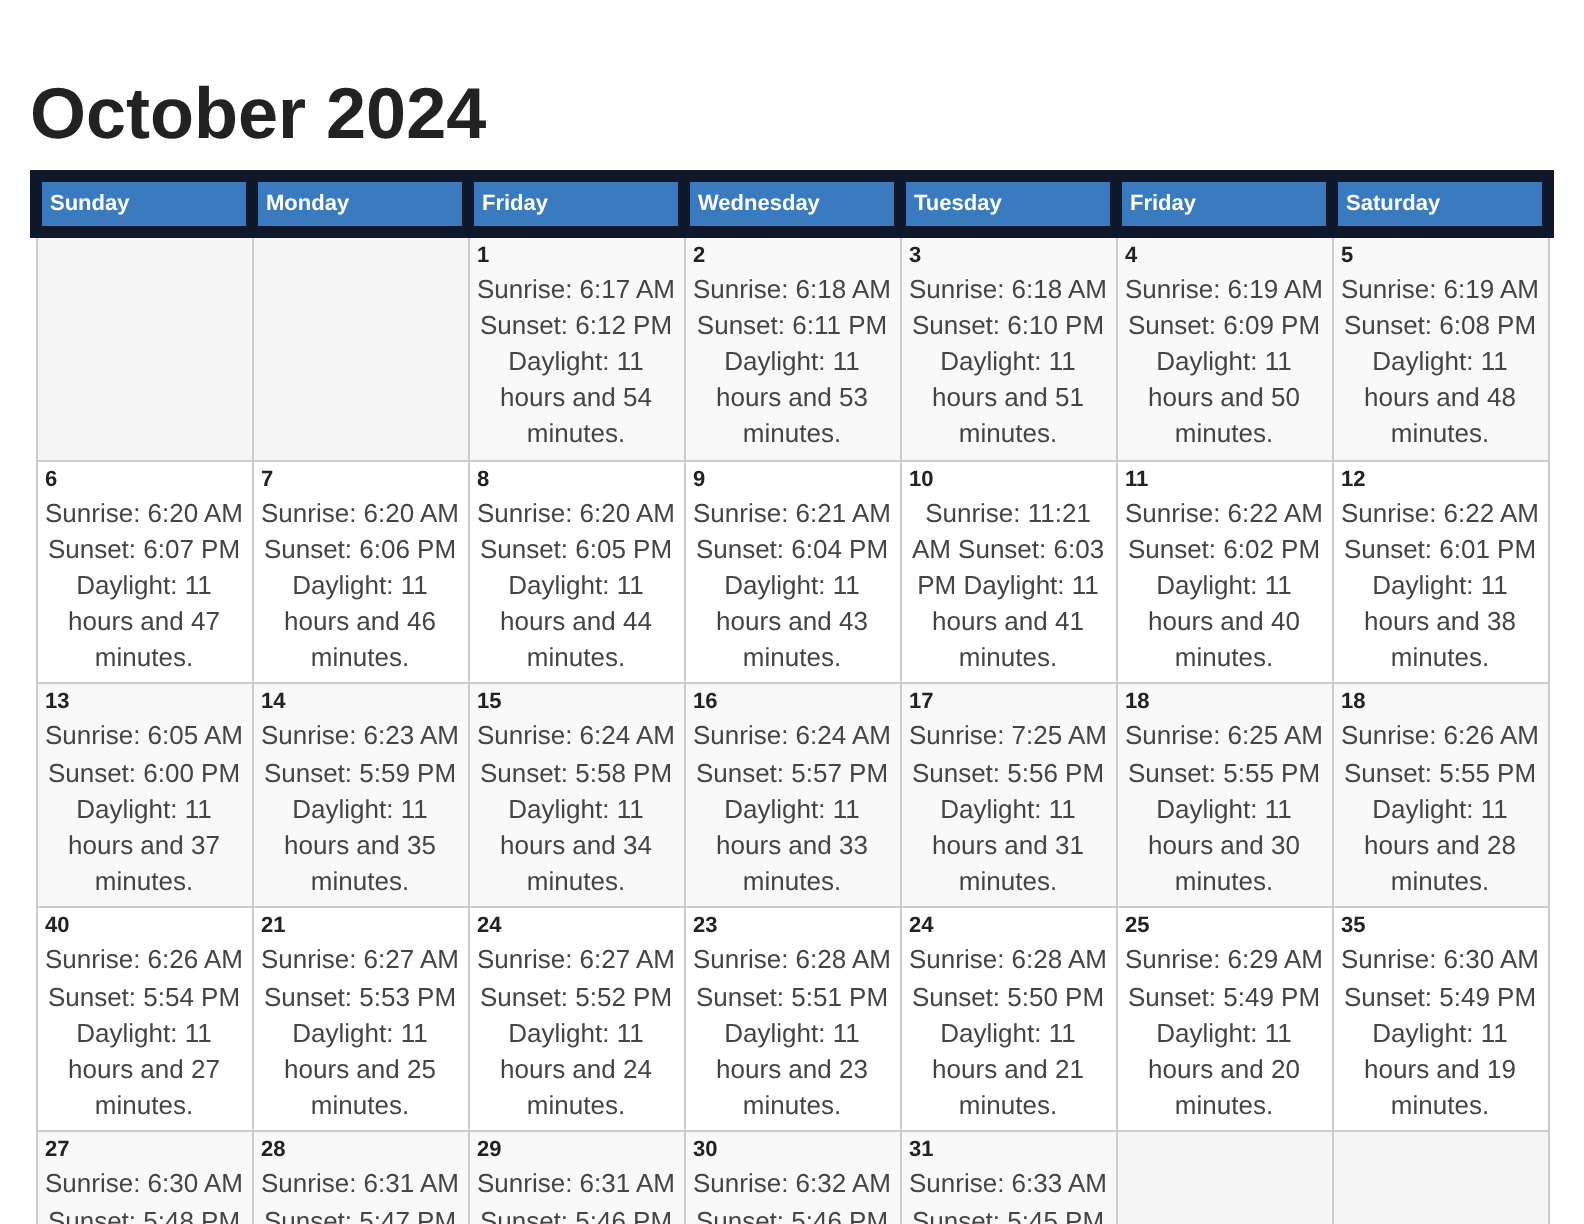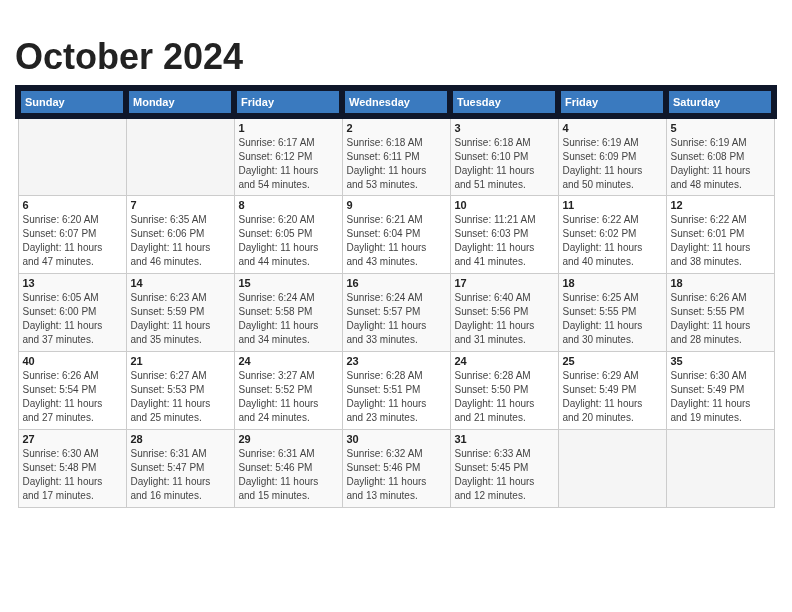--- a/index.html
+++ b/index.html
@@ -87,23 +87,24 @@
       background: #f9f9f9;
     }
     .day-num {
       font-size: 11px;
       font-weight: bold;
       color: #222;
       display: block;
       margin-bottom: 2px;
     }
     .cell-info {
-      font-size: 10px;
+      font-size: 13px;
       line-height: 1.4;
       color: #444;
+      text-align: center;
     }
     .empty {
       background: #f5f5f5 !important;
     }
   </style>
 </head>
 <body>
 
 <div class="page">
   <div class="header">
@@ -161,21 +162,21 @@
         </tr>
         <tr>
           <td>
             <span class="day-num">6</span>
             <div class="cell-info">Sunrise: 6:20 AM
 Sunset: 6:07 PM
 Daylight: 11 hours and 47 minutes.</div>
           </td>
           <td>
             <span class="day-num">7</span>
-            <div class="cell-info">Sunrise: 6:35 AM
+            <div class="cell-info">Sunrise: 6:20 AM
 Sunset: 6:06 PM
 Daylight: 11 hours and 46 minutes.</div>
           </td>
           <td>
             <span class="day-num">8</span>
             <div class="cell-info">Sunrise: 6:20 AM
 Sunset: 6:05 PM
 Daylight: 11 hours and 44 minutes.</div>
           </td>
           <td>
@@ -223,21 +224,21 @@
 Daylight: 11 hours and 34 minutes.</div>
           </td>
           <td>
             <span class="day-num">16</span>
             <div class="cell-info">Sunrise: 6:24 AM
 Sunset: 5:57 PM
 Daylight: 11 hours and 33 minutes.</div>
           </td>
           <td>
             <span class="day-num">17</span>
-            <div class="cell-info">Sunrise: 6:40 AM
+            <div class="cell-info">Sunrise: 7:25 AM
 Sunset: 5:56 PM
 Daylight: 11 hours and 31 minutes.</div>
           </td>
           <td>
             <span class="day-num">18</span>
             <div class="cell-info">Sunrise: 6:25 AM
 Sunset: 5:55 PM
 Daylight: 11 hours and 30 minutes.</div>
           </td>
           <td>
@@ -255,21 +256,21 @@
 Daylight: 11 hours and 27 minutes.</div>
           </td>
           <td>
             <span class="day-num">21</span>
             <div class="cell-info">Sunrise: 6:27 AM
 Sunset: 5:53 PM
 Daylight: 11 hours and 25 minutes.</div>
           </td>
           <td>
             <span class="day-num">24</span>
-            <div class="cell-info">Sunrise: 3:27 AM
+            <div class="cell-info">Sunrise: 6:27 AM
 Sunset: 5:52 PM
 Daylight: 11 hours and 24 minutes.</div>
           </td>
           <td>
             <span class="day-num">23</span>
             <div class="cell-info">Sunrise: 6:28 AM
 Sunset: 5:51 PM
 Daylight: 11 hours and 23 minutes.</div>
           </td>
           <td>

